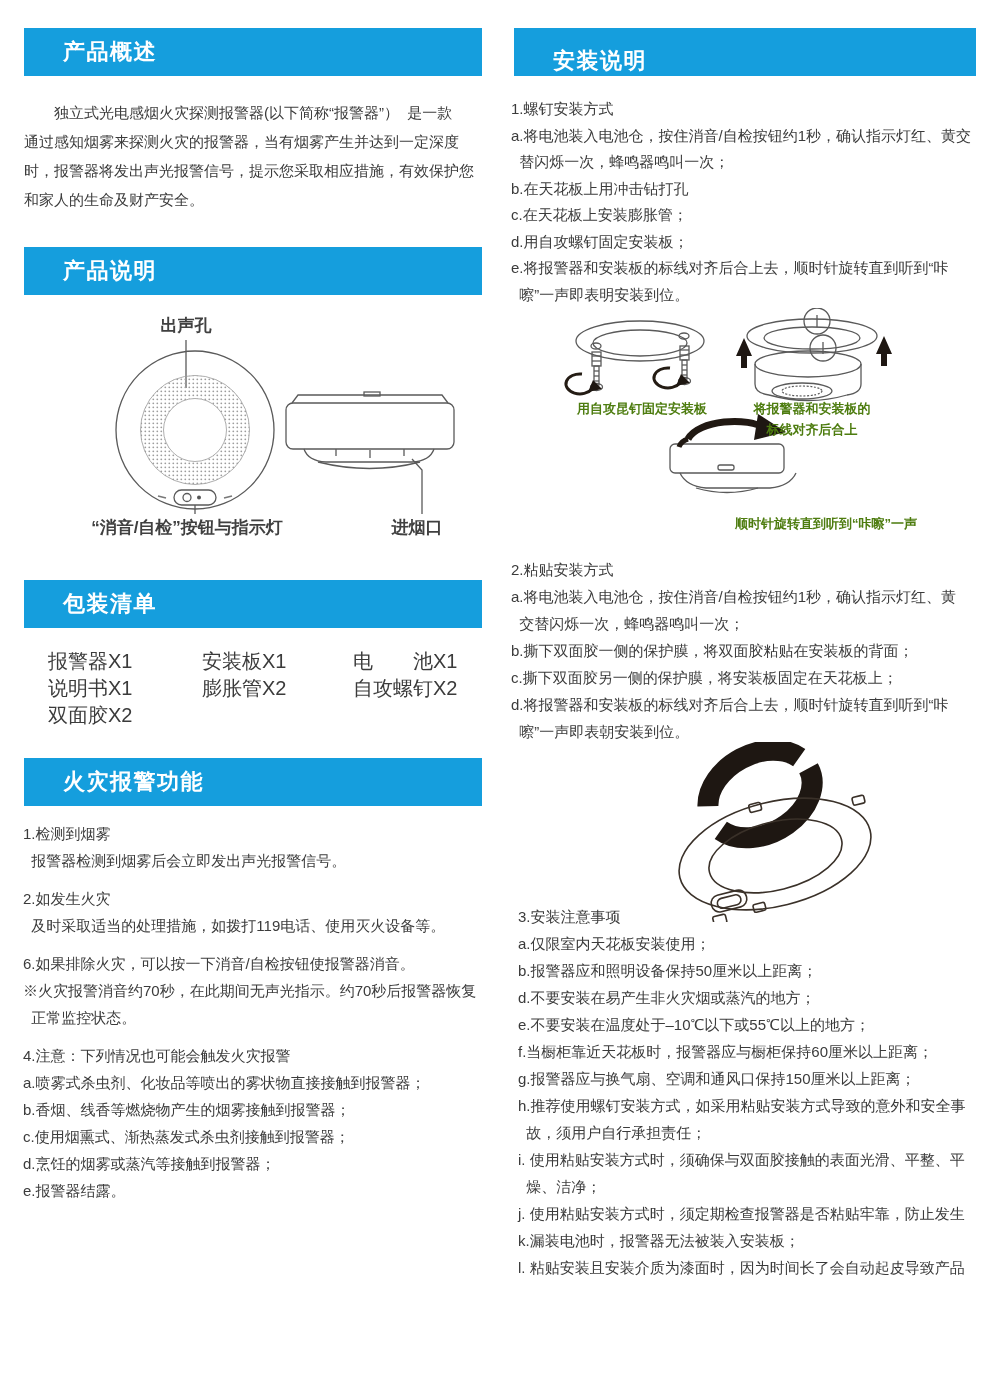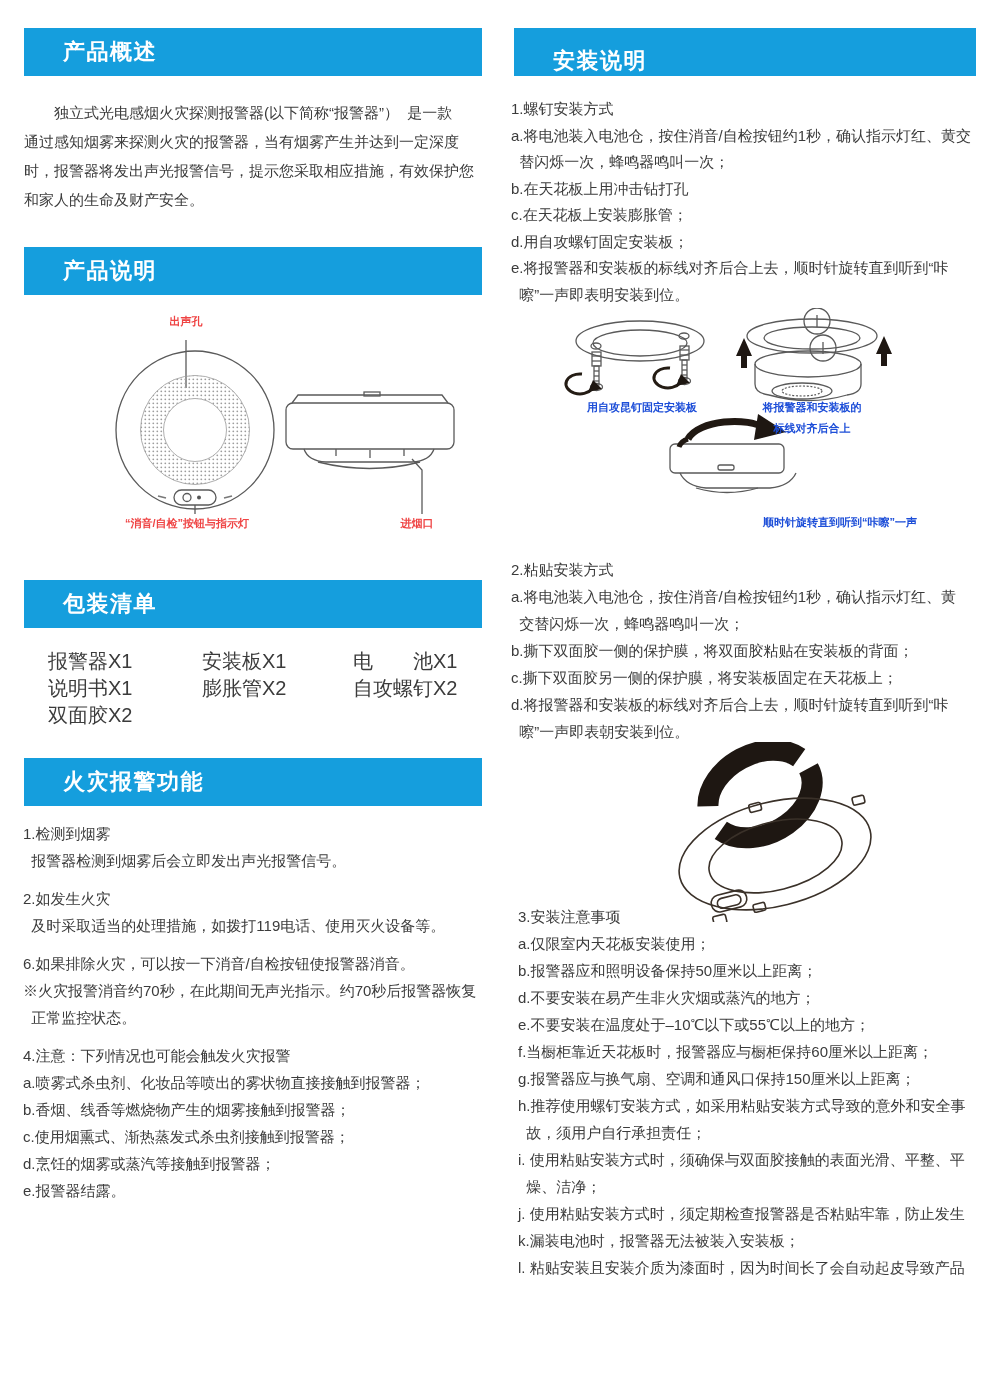--- a/index.html
+++ b/index.html
@@ -10,22 +10,22 @@
   .sec-bar span{color:#ffffff;font-size:22px;font-weight:bold;letter-spacing:1.5px;}
   .tblock{position:absolute;font-size:15px;line-height:27px;font-weight:500;}
   .tblock .tline{white-space:pre;}
   .tblock .gap{margin-top:11px;}
   .para{line-height:29px;}
   .grid3{position:absolute;display:grid;grid-template-columns:154px 151px 1fr;
          font-size:20px;line-height:27px;font-weight:500;}
   .grid3 .tline{white-space:pre;}
   .fig{position:absolute;}
   .fig svg{position:absolute;left:0;top:0;}
-  .figlabel{position:absolute;font-size:11px;font-weight:bold;color:#ef4444;text-align:center;white-space:pre;}
-  .figcap{position:absolute;font-size:11px;font-weight:600;color:#1d4ed8;text-align:center;white-space:pre;}
+  .figlabel{position:absolute;font-size:17px;font-weight:bold;color:#404040;text-align:center;white-space:pre;}
+  .figcap{position:absolute;font-size:13px;font-weight:600;color:#4d7c0f;text-align:center;white-space:pre;}
   .ln{fill:none;stroke:#5a5a5a;stroke-width:1.3;}
   .ln2{fill:none;stroke:#3a3129;stroke-width:1.6;}
   .blk{fill:#1e1712;stroke:none;}
   .arr{fill:none;stroke:#201812;stroke-width:7;}
 </style>
 </head>
 <body>
 
 <div class="page">
 

